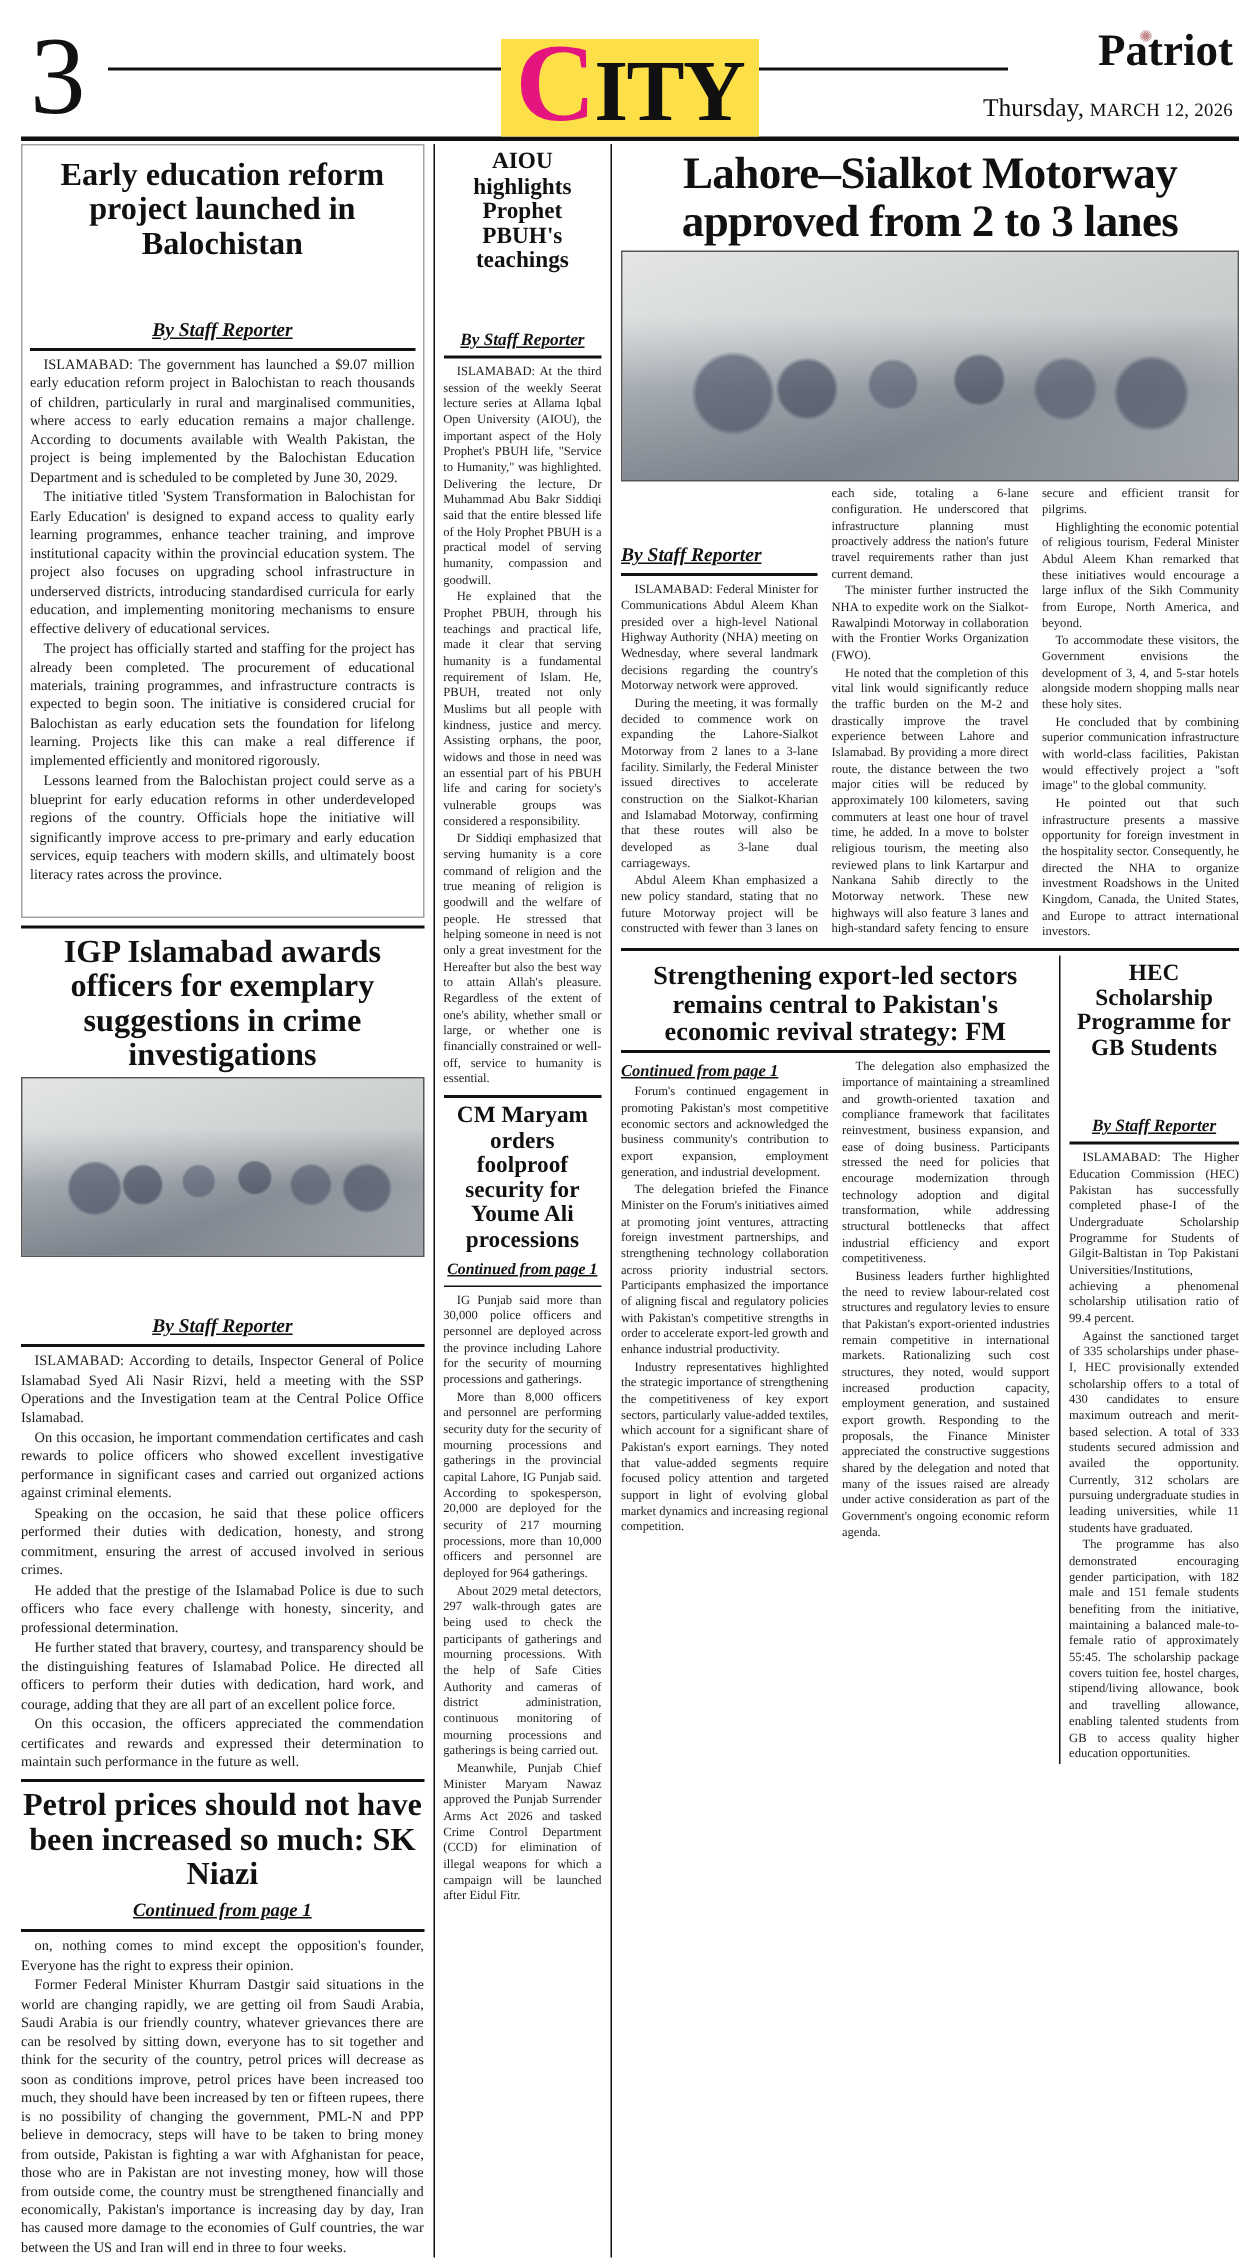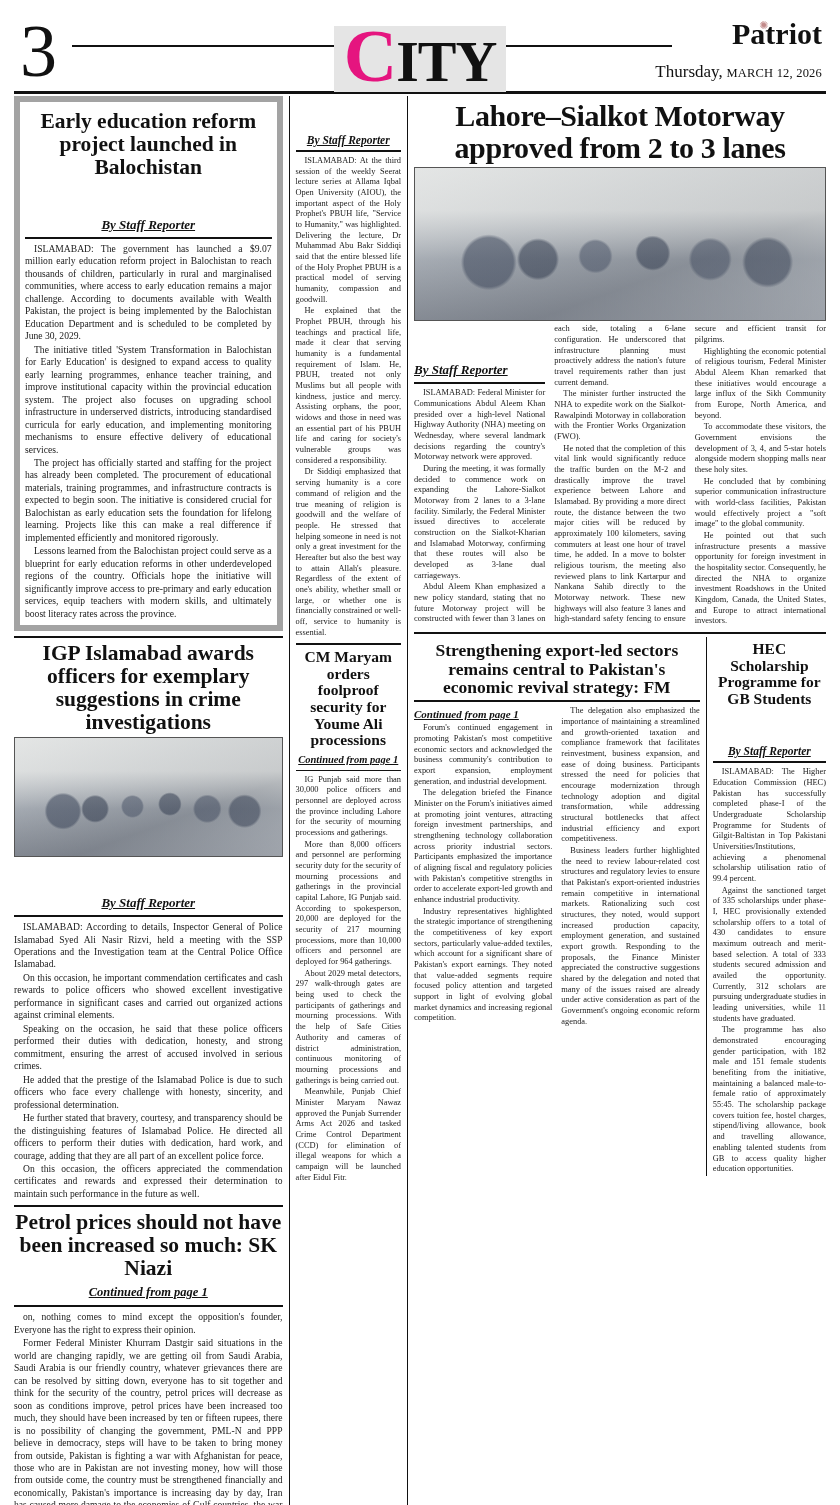--- a/index.html
+++ b/index.html
@@ -22,21 +22,21 @@
   }
   .rule-left {
     position: absolute; left: 58px; top: 45px; width: 600px; height: 2px;
     background: #111;
   }
   .city-wrap {
     position: absolute; left: 0; right: 0; top: 26px;
     text-align: center; z-index: 3;
   }
   .city-word {
-    display: inline-block; background: #e5e5e5; padding: 0 10px;
+    display: inline-block; background: #fde047; padding: 0 10px;
     font-family: "Liberation Serif", serif;
     font-weight: 700; font-size: 58px; line-height: 60px; letter-spacing: -1px;
   }
   .city-word .c { color: #e5157f; font-size: 74px; line-height: 60px; }
   .brand-wrap { position: absolute; right: 4px; top: 18px; text-align: right; z-index: 3; }
   .brand {
     display: inline-block; background: #fff; padding-left: 8px;
     font-family: "Liberation Serif", serif;
     font-weight: 700; font-size: 30px; line-height: 32px; position: relative;
   }
@@ -73,21 +73,21 @@
   }
   .byline.small { font-size: 11.5px; }
   .hrule { height: 2px; background: #111; margin: 2px 0 4px; }
   .hrule.thin { height: 1px; }
   .body-txt {
     font-size: 9.6px; line-height: 1.3; text-align: justify;
     color: #1a1a1a; hyphens: auto;
   }
   .body-txt p { margin: 0 0 1px; text-indent: 9px; }
   .body-txt.tiny { font-size: 8.4px; line-height: 1.27; }
-  .boxed { border: 6px solid #a3a3a3; padding: 4px 5px 4px; }
+  .boxed { border: 1px solid #a3a3a3; padding: 4px 5px 20px; }
   .photo {
     width: 100%; border: 1px solid #555; display:block;
     background: linear-gradient(160deg,#cfd3d8 0%,#aab0b8 35%,#8e949d 65%,#c3c8ce 100%);
     position: relative; overflow: hidden;
   }
   .photo::after {
     content:""; position:absolute; inset:0;
     background:
       radial-gradient(circle at 18% 62%, rgba(60,70,90,.55) 0 7%, transparent 8%),
       radial-gradient(circle at 30% 60%, rgba(40,50,70,.5) 0 6%, transparent 7%),
@@ -176,20 +176,21 @@
         </div>
       </div>
 
     </div>
 
     <div class="vsep"></div>
 
     <div class="col" style="width:110px">
 
       <div>
+        <div class="hl h4">AIOU highlights Prophet PBUH's teachings</div>
         <div class="byline small">By Staff Reporter</div>
         <div class="hrule"></div>
         <div class="body-txt tiny">
           <p>ISLAMABAD: At the third session of the weekly Seerat lecture series at Allama Iqbal Open University (AIOU), the important aspect of the Holy Prophet's PBUH life, "Service to Humanity," was highlighted. Delivering the lecture, Dr Muhammad Abu Bakr Siddiqi said that the entire blessed life of the Holy Prophet PBUH is a practical model of serving humanity, compassion and goodwill.</p>
           <p>He explained that the Prophet PBUH, through his teachings and practical life, made it clear that serving humanity is a fundamental requirement of Islam. He, PBUH, treated not only Muslims but all people with kindness, justice and mercy. Assisting orphans, the poor, widows and those in need was an essential part of his PBUH life and caring for society's vulnerable groups was considered a responsibility.</p>
           <p>Dr Siddiqi emphasized that serving humanity is a core command of religion and the true meaning of religion is goodwill and the welfare of people. He stressed that helping someone in need is not only a great investment for the Hereafter but also the best way to attain Allah's pleasure. Regardless of the extent of one's ability, whether small or large, or whether one is financially constrained or well-off, service to humanity is essential.</p>
         </div>
       </div>
 
       <div class="sec-rule"></div>

